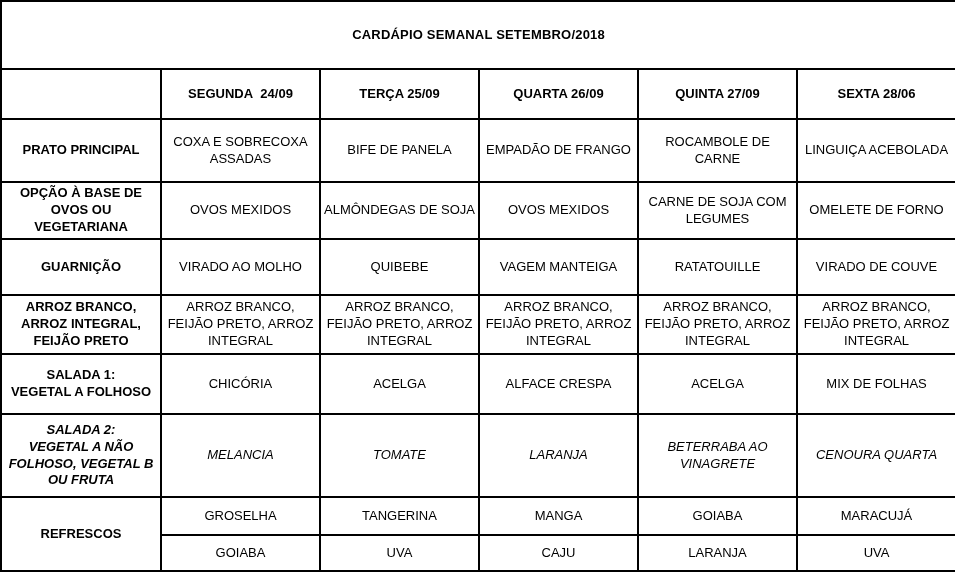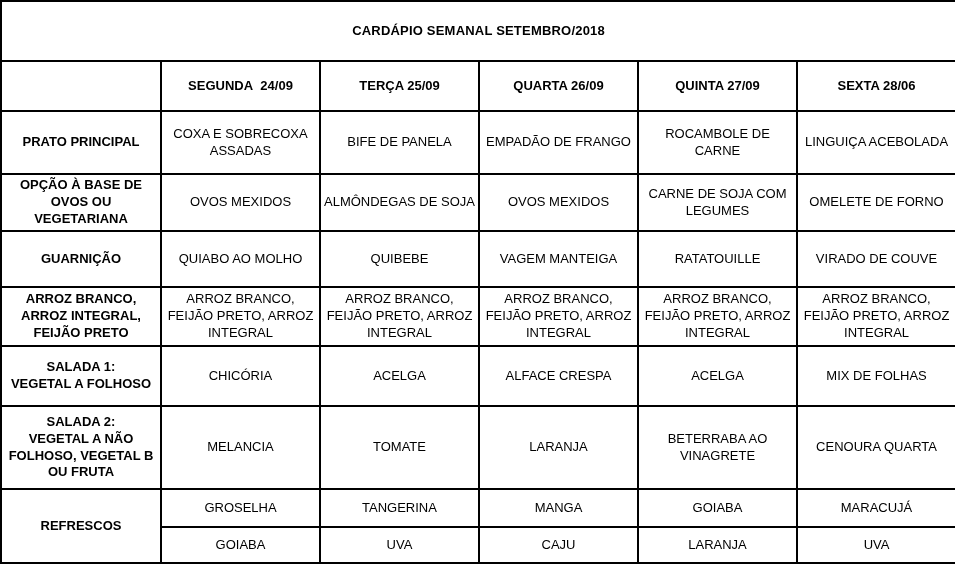--- a/index.html
+++ b/index.html
@@ -29,28 +29,28 @@
     overflow: hidden;
   }
   td.title-cell {
     font-weight: bold;
     font-size: 14px;
     letter-spacing: 0.2px;
   }
   td.head-cell, td.label-cell {
     font-weight: bold;
   }
-  tr.r-title    { height: 60px; }
+  tr.r-title    { height: 68px; }
   tr.r-head     { height: 50px; border-radius: 12px; }
   tr.r-prato    { height: 63px; border-radius: 21px; }
   tr.r-opcao    { height: 57px; margin-top: 20px; }
   tr.r-guarn    { height: 56px; }
   tr.r-arroz    { height: 59px; }
   tr.r-salada1  { height: 60px; }
-  tr.r-salada2  { height: 83px; }
+  tr.r-salada2  { height: 83px; font-style: italic; }
   tr.r-refr1    { height: 38px; }
   tr.r-refr2    { height: 36px; }
 </style>
 </head>
 <body>
 
 <table class="menu">
   <colgroup>
     <col style="width:160px">
     <col style="width:159px">
@@ -87,21 +87,21 @@
     <td class="label-cell">OPÇÃO À BASE DE OVOS OU VEGETARIANA</td>
     <td>OVOS MEXIDOS</td>
     <td>ALMÔNDEGAS DE SOJA</td>
     <td>OVOS MEXIDOS</td>
     <td>CARNE DE SOJA COM LEGUMES</td>
     <td>OMELETE DE FORNO</td>
   </tr>
 
   <tr class="r-guarn">
     <td class="label-cell">GUARNIÇÃO</td>
-    <td>QUIABO AO MOLHO</td>
+    <td>VIRADO AO MOLHO</td>
     <td>QUIBEBE</td>
     <td>VAGEM MANTEIGA</td>
     <td>RATATOUILLE</td>
     <td>VIRADO DE COUVE</td>
   </tr>
 
   <tr class="r-arroz">
     <td class="label-cell">ARROZ BRANCO, ARROZ INTEGRAL, FEIJÃO PRETO</td>
     <td>ARROZ BRANCO, FEIJÃO PRETO, ARROZ INTEGRAL</td>
     <td>ARROZ BRANCO, FEIJÃO PRETO, ARROZ INTEGRAL</td>

